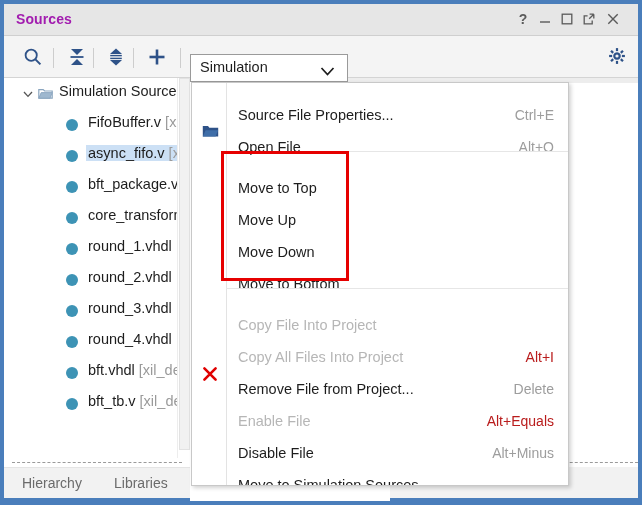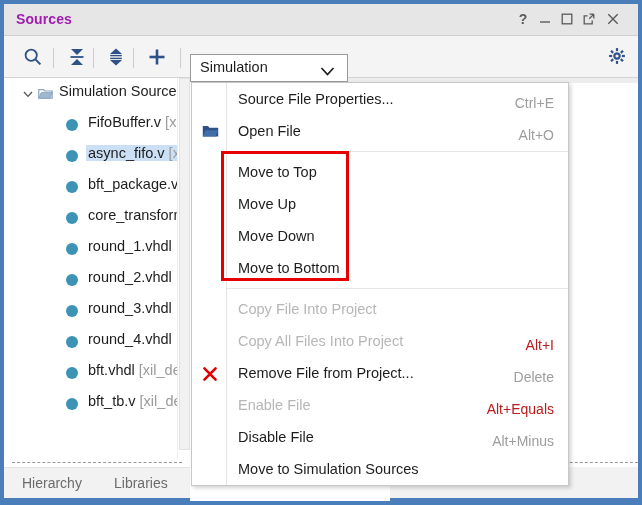--- a/index.html
+++ b/index.html
@@ -270,25 +270,25 @@
     line-height: 32px;
     font-size: 14.5px;
     color: #1d1d1d;
     white-space: nowrap;
     cursor: default;
     z-index: 2;
   }
   .menu-item.disabled { color: #b6b6b6; }
   .menu-item .mi-label {
     position: absolute;
-    left: 46px; top: 0;
+    left: 46px; top: 16px;
   }
   .menu-item .mi-accel {
     position: absolute;
-    right: 14px; top: 4px;
+    right: 14px; top: 16px;
     color: #9d9d9d;
     font-size: 14px;
   }
   .menu-item.disabled .mi-accel { color: #b91c1c; }
   .menu-item .mi-icon {
     position: absolute;
     left: 8px; top: 0;
     width: 20px; height: 32px;
   }
   .menu-item .mi-icon svg { display:block; margin: 9px auto; }

